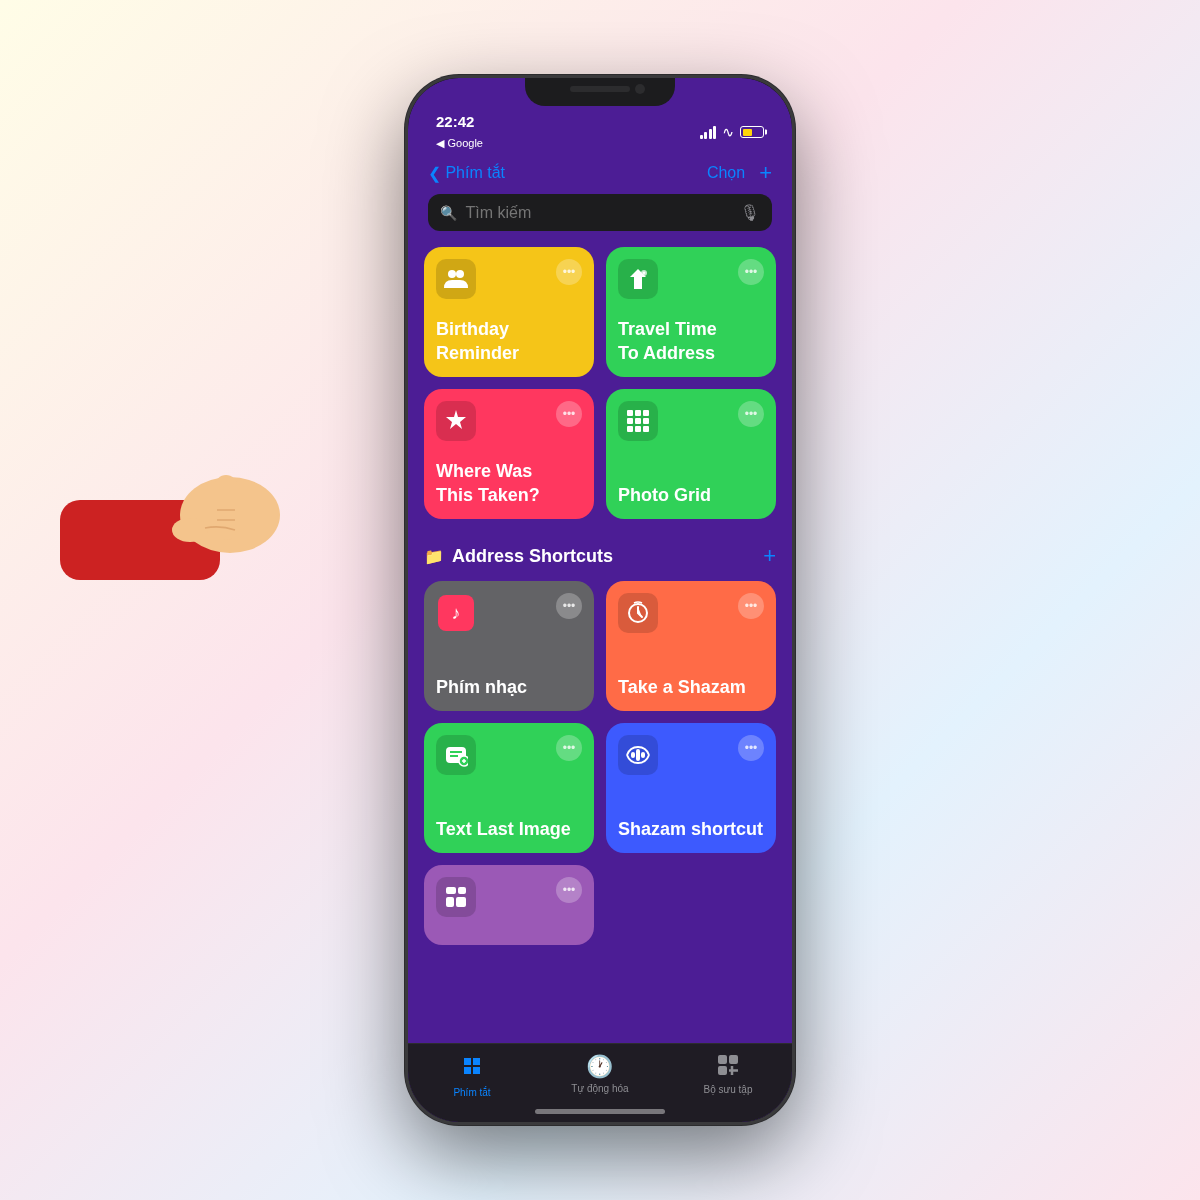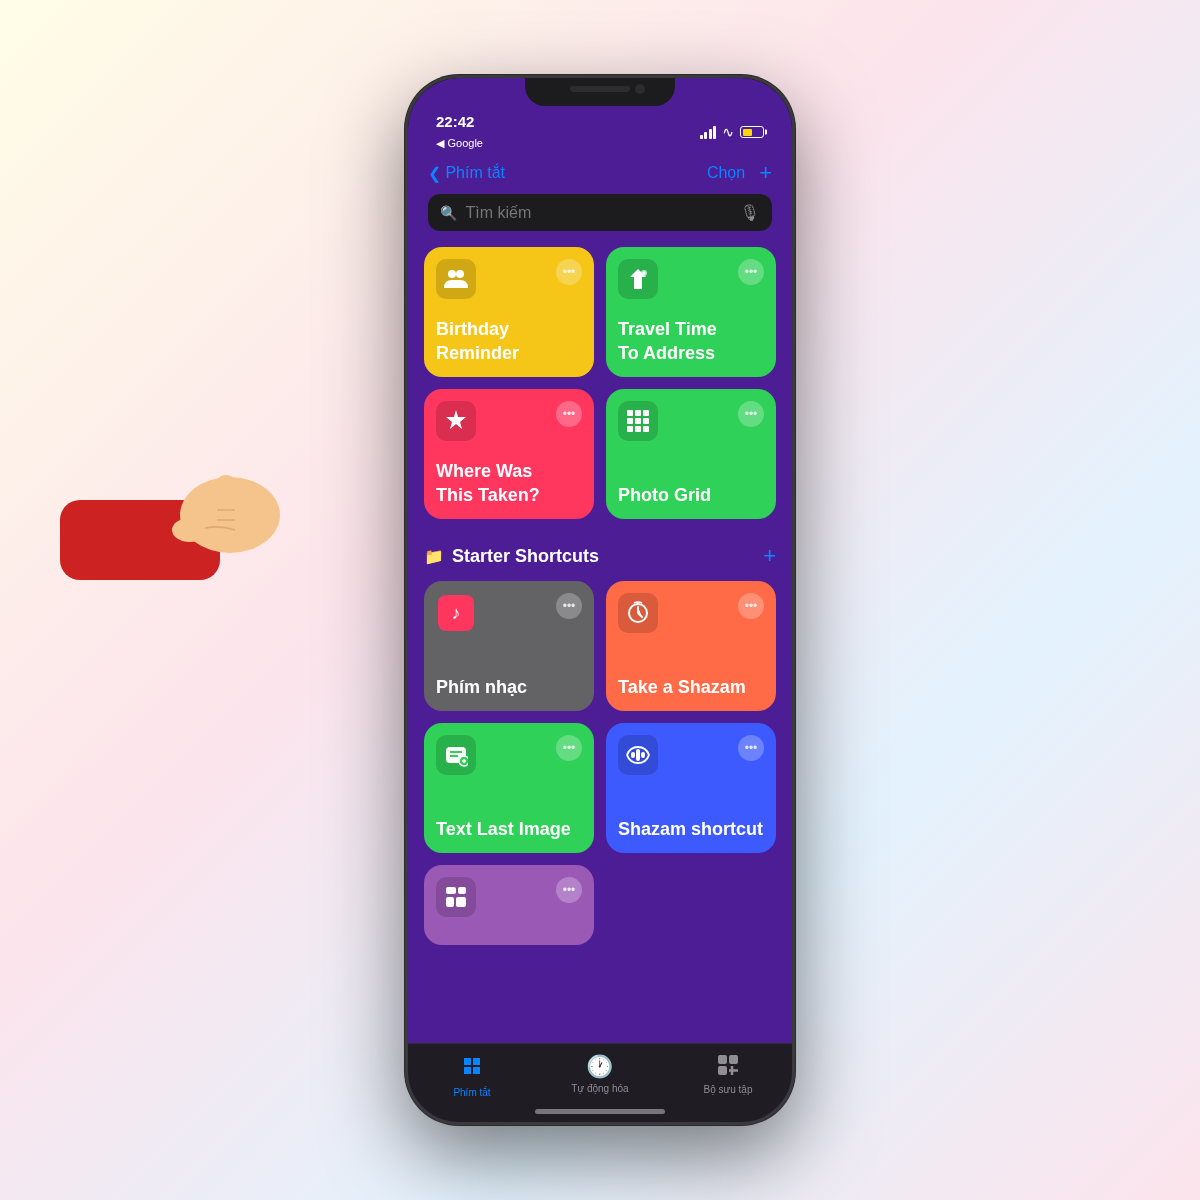--- a/index.html
+++ b/index.html
@@ -556,21 +556,21 @@
             </div>
             <div class="card-more">•••</div>
           </div>
           <div class="card-label">Photo Grid</div>
         </div>
       </div>
 
       <div class="section-header">
         <div class="section-title-wrap">
           <span class="section-folder-icon">📁</span>
-          <span class="section-title">Starter Shortcuts</span>
+          <span class="section-title">Address Shortcuts</span>
         </div>
         <span class="section-add">+</span>
       </div>
 
       <div class="shortcuts-grid">
 
         <div class="shortcut-card card-music">
           <div class="card-header">
             <div class="card-icon">
               <div class="music-icon-bg">

